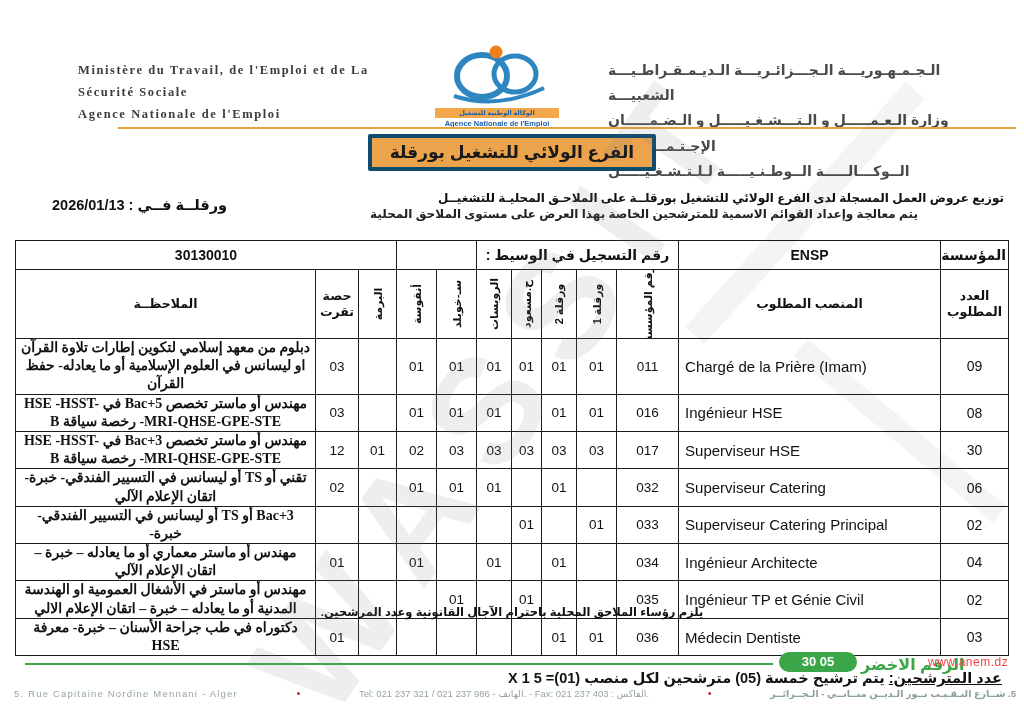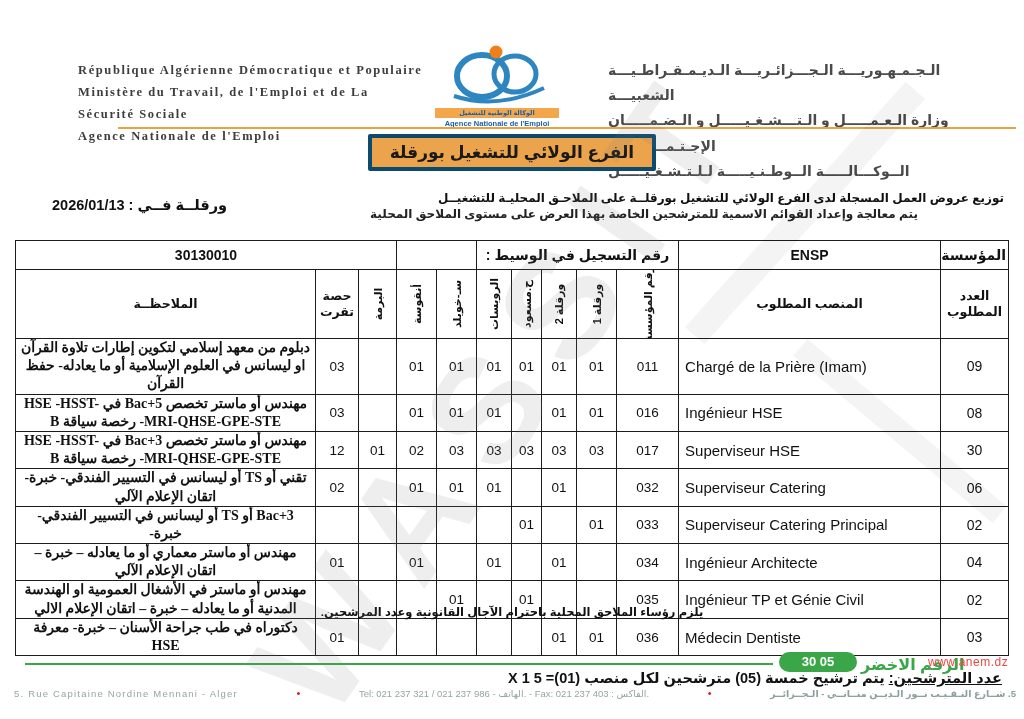--- a/index.html
+++ b/index.html
@@ -66,21 +66,20 @@
   .wm-stripe{position:absolute;pointer-events:none;background:rgba(0,0,0,0.045);z-index:5;}
   .ws1{top:200px;left:640px;width:330px;height:26px;transform:rotate(-48deg);}
   .ws2{top:420px;left:770px;width:260px;height:22px;transform:rotate(40deg);}
 </style>
 </head>
 <body>
 
 <div class="page">
 
   <div class="hdr-fr">
-    <div>République Algérienne Démocratique et Populaire</div>
     <div>Ministère du Travail, de l'Emploi et de La Sécurité Sociale</div>
     <div>Agence  Nationale  de  l'Emploi</div>
   </div>
 
   <div class="hdr-logo">
     <svg width="110" height="64" viewBox="0 0 110 64">
       <ellipse cx="40" cy="34" rx="25" ry="21" fill="none" stroke="#2E86C1" stroke-width="6"></ellipse>
       <ellipse cx="73" cy="32" rx="21" ry="18" fill="none" stroke="#2E86C1" stroke-width="5"></ellipse>
       <path d="M12 54 Q 55 68 102 46" stroke="#2E86C1" stroke-width="4" fill="none"></path>
       <circle cx="54" cy="10" r="6.5" fill="#EF7F1A"></circle>

